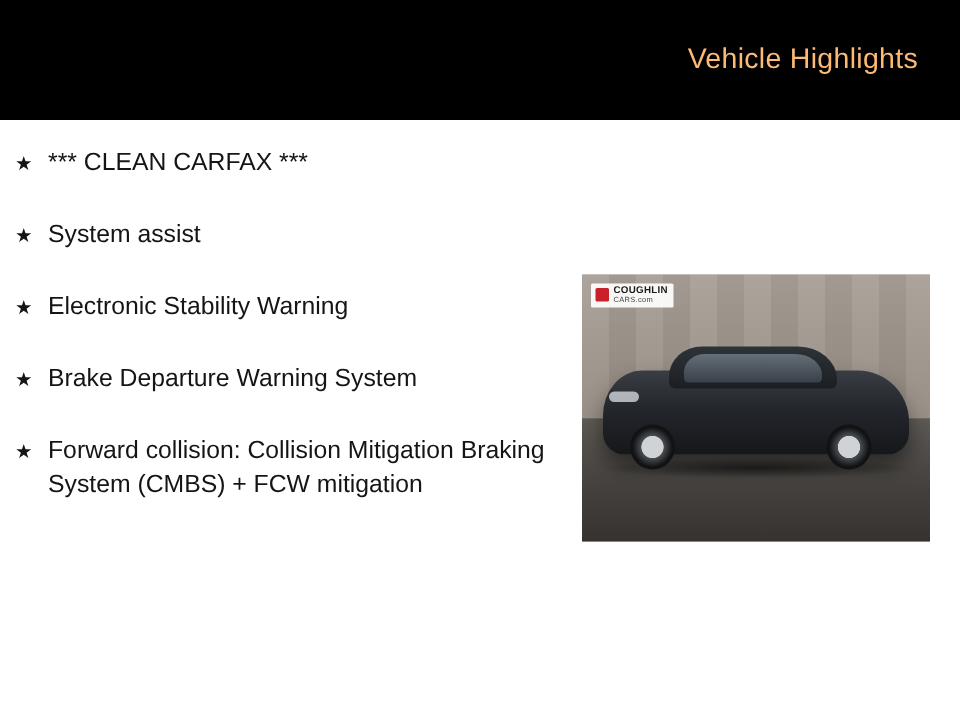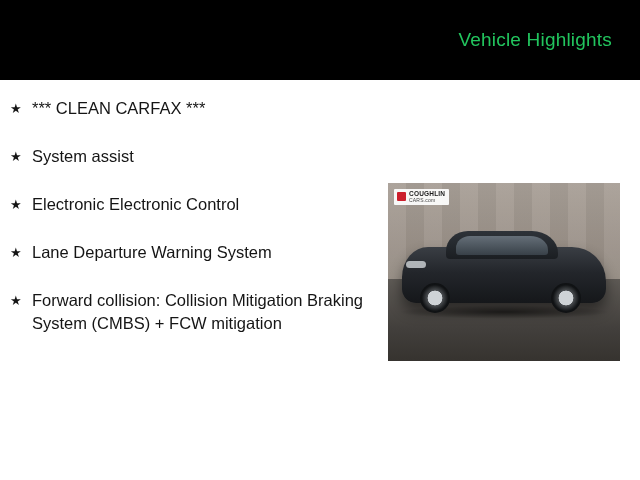--- a/index.html
+++ b/index.html
@@ -24,21 +24,21 @@
     left: 0;
     top: 0;
     width: 640px;
     height: 80px;
     background: #000000;
   }
   .header-title {
     position: absolute;
     right: 28px;
     top: 29px;
-    color: #22c55e;
+    color: #fdba74;
     font-size: 19px;
     line-height: 22px;
     letter-spacing: 0.2px;
     white-space: nowrap;
   }
   .highlights-list {
     position: absolute;
     left: 10px;
     top: 97px;
     width: 370px;
@@ -205,25 +205,25 @@
     <li class="highlight-item">
       <span class="bullet-star">★</span>
       <span class="item-text">*** CLEAN CARFAX ***</span>
     </li>
     <li class="highlight-item">
       <span class="bullet-star">★</span>
       <span class="item-text">System assist</span>
     </li>
     <li class="highlight-item">
       <span class="bullet-star">★</span>
-      <span class="item-text">Electronic Electronic Control</span>
-    </li>
-    <li class="highlight-item">
-      <span class="bullet-star">★</span>
-      <span class="item-text">Lane Departure Warning System</span>
+      <span class="item-text">Electronic Stability Warning</span>
+    </li>
+    <li class="highlight-item">
+      <span class="bullet-star">★</span>
+      <span class="item-text">Brake Departure Warning System</span>
     </li>
     <li class="highlight-item">
       <span class="bullet-star">★</span>
       <span class="item-text">Forward collision: Collision Mitigation Braking System (CMBS) + FCW mitigation</span>
     </li>
   </ul>
 
   <div class="vehicle-photo">
     <div class="photo-wall"></div>
     <div class="photo-floor"></div>

